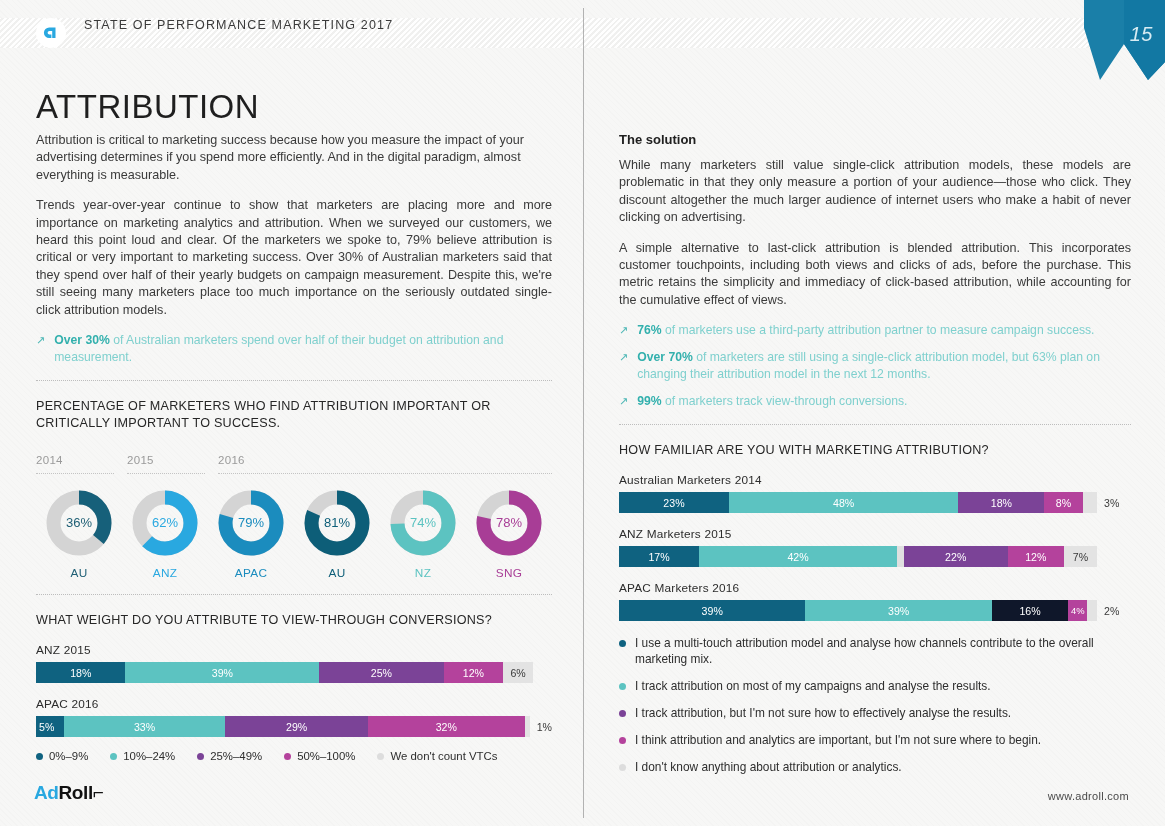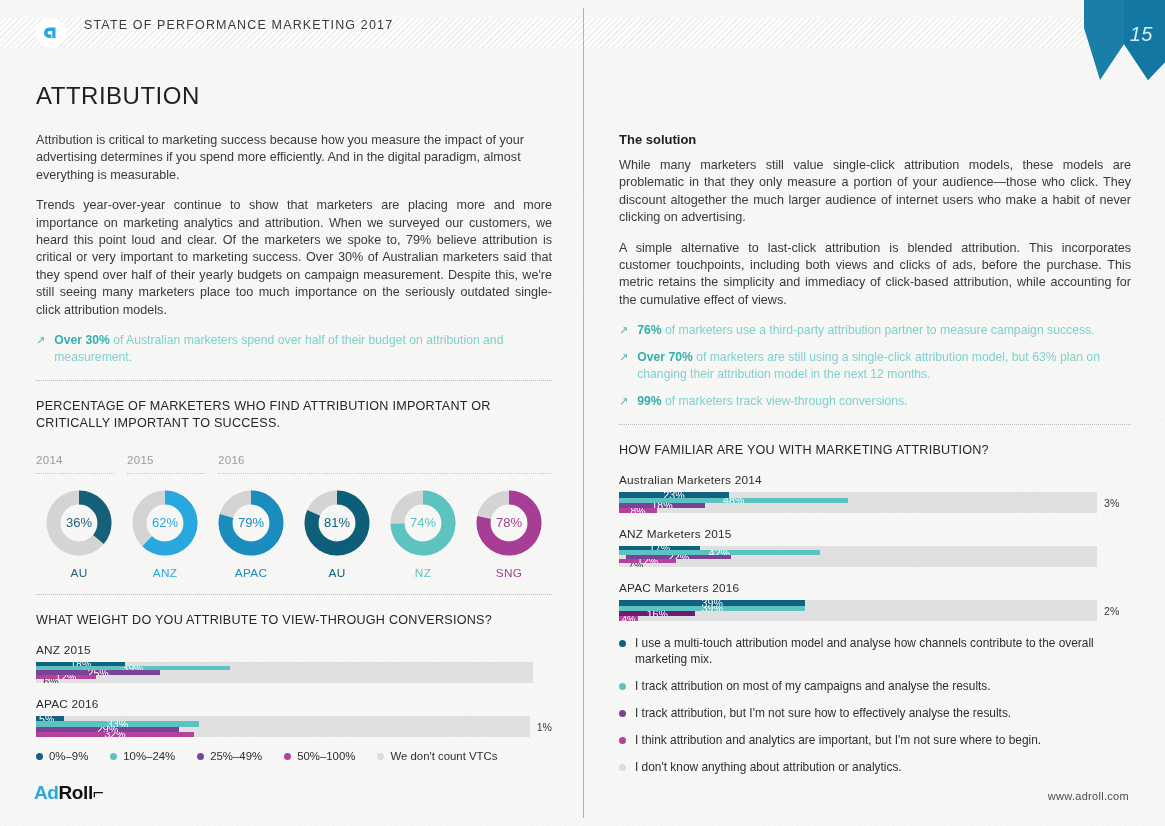--- a/index.html
+++ b/index.html
@@ -37,21 +37,21 @@
   
   .corner{position:absolute;right:0;top:0;width:125px;height:80px;pointer-events:none;}
   .pagenum{
     position:absolute;right:12px;top:23px;
     font-size:20px;color:#d8ecf3;font-style:italic;letter-spacing:.5px;
   }
 
   
   .page-title{
     position:absolute;left:36px;top:66px;
-    font-size:24px;letter-spacing:.5px;color:#1f1f1f;font-weight:400;
+    font-size:33px;letter-spacing:.5px;color:#1f1f1f;font-weight:400;
   }
 
   
   .vdivider{position:absolute;left:583px;top:8px;width:1px;height:810px;background:#8d8d8d;opacity:.65;}
 
   
   .col{position:absolute;top:132px;}
   .col-left{left:36px;width:516px;}
   .col-right{left:619px;width:512px;}
 
@@ -87,21 +87,21 @@
 
   .donuts{display:flex;margin-top:10px;gap:0;}
   .donut-cell{width:86px;display:flex;flex-direction:column;align-items:center;}
   .donut-wrap{position:relative;width:66px;height:66px;}
   .donut-label{font-size:11.8px;margin-top:10px;letter-spacing:.3px;}
 
   
   .bar-block{margin-top:14px;}
   .bar-name{font-size:11.8px;color:#2c2c2c;margin-bottom:5px;letter-spacing:.2px;}
   .bar-row{display:flex;align-items:stretch;}
-  .bar-track{display:flex;height:21px;background:#e0e0e0;flex-direction:column;}
+  .bar-track{display:flex;height:21px;background:#e0e0e0;}
   .seg{
     display:flex;align-items:center;justify-content:center;
     font-size:10.6px;color:#ffffff;overflow:hidden;white-space:nowrap;
   }
   .seg.gray{background:#e3e3e3;color:#3a3a3a;}
   .outer-val{font-size:10.6px;color:#3a3a3a;display:flex;align-items:center;padding-left:7px;}
 
   .legend{display:flex;align-items:center;gap:22px;margin-top:13px;flex-wrap:wrap;}
   .legend-item{display:flex;align-items:center;gap:6px;font-size:11.4px;color:#2e2e2e;}
   .dot{width:7px;height:7px;border-radius:50%;flex:0 0 auto;}
@@ -347,21 +347,21 @@
         <div class="outer-val"></div>
       </div>
     </div>
 
     <div class="bar-block">
       <div class="bar-name">APAC Marketers 2016</div>
       <div class="bar-row">
         <div class="bar-track" style="width:478px;">
           <div class="seg" style="width:39%;background:#0f6280;">39%</div>
           <div class="seg" style="width:39%;background:#5cc3c1;">39%</div>
-          <div class="seg" style="width:16%;background:#701a75;">16%</div>
+          <div class="seg" style="width:16%;background:#0f172a;">16%</div>
           <div class="seg" style="width:4%;background:#b4429c;font-size:9.4px;">4%</div>
           <div class="seg gray" style="width:2%;"></div>
         </div>
         <div class="outer-val">2%</div>
       </div>
     </div>
 
     <div class="legend-list">
       <div class="legend-line">
         <span class="dot" style="background:#0f6280;"></span>

